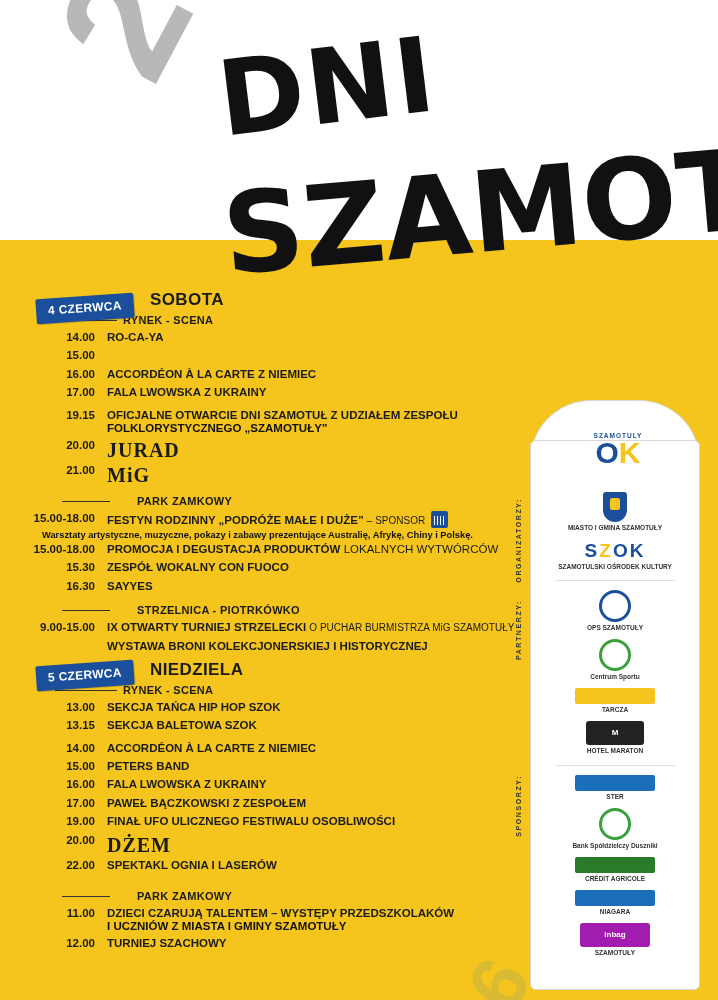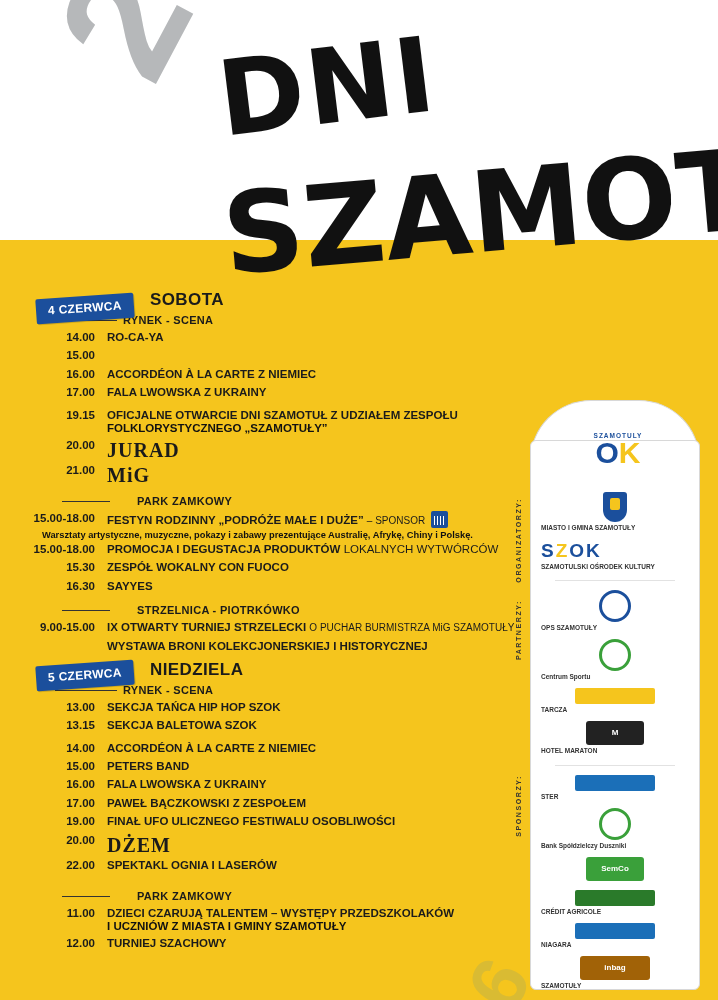--- a/index.html
+++ b/index.html
@@ -137,21 +137,21 @@
 
   .vert-label{
     position:absolute;writing-mode:vertical-rl;transform:rotate(180deg);
     font-size:7px;font-weight:bold;letter-spacing:1.6px;color:#333;z-index:8;
   }
   .logos{
     position:absolute;right:28px;top:492px;width:150px;z-index:8;
     display:flex;flex-direction:column;align-items:center;gap:7px;
   }
   .logo{
-    width:148px;text-align:left;font-size:6.5px;font-weight:bold;color:#333;
+    width:148px;text-align:center;font-size:6.5px;font-weight:bold;color:#333;
     line-height:1.25;
   }
   .logo .big{font-size:19px;color:#1b4f9c;font-weight:bold;letter-spacing:2px;}
   .logo .big .y{color:#f5c51d;}
   .shield{
     width:24px;height:30px;margin:0 auto 2px auto;background:#1b4f9c;
     border-radius:3px 3px 12px 12px;position:relative;
   }
   .shield:after{content:"";position:absolute;left:7px;top:6px;width:10px;height:12px;background:#f5c51d;border-radius:2px;}
   .circ{
@@ -401,32 +401,29 @@
   <div class="logo">
     <div class="bar" style="background:#1b6fb8"></div>
     <div>STER</div>
   </div>
 
   <div class="logo">
     <div class="circ green"></div>
     <div>Bank Spółdzielczy Duszniki</div>
   </div>
 
-  <div class="logo">
-    <div class="tile" style="background:#3aa03a">SemCo</div>
-  </div>
 
   <div class="logo">
     <div class="bar" style="background:#2a7a2a"></div>
     <div>CRÉDIT AGRICOLE</div>
   </div>
 
   <div class="logo">
     <div class="bar" style="background:#1b6fb8"></div>
     <div>NIAGARA</div>
   </div>
 
   <div class="logo">
-    <div class="tile" style="background:#a16207;width:70px">inbag</div>
+    <div class="tile" style="background:#a21caf;width:70px">inbag</div>
     <div>SZAMOTUŁY</div>
   </div>
 
 </div>
 
 </body></html>

